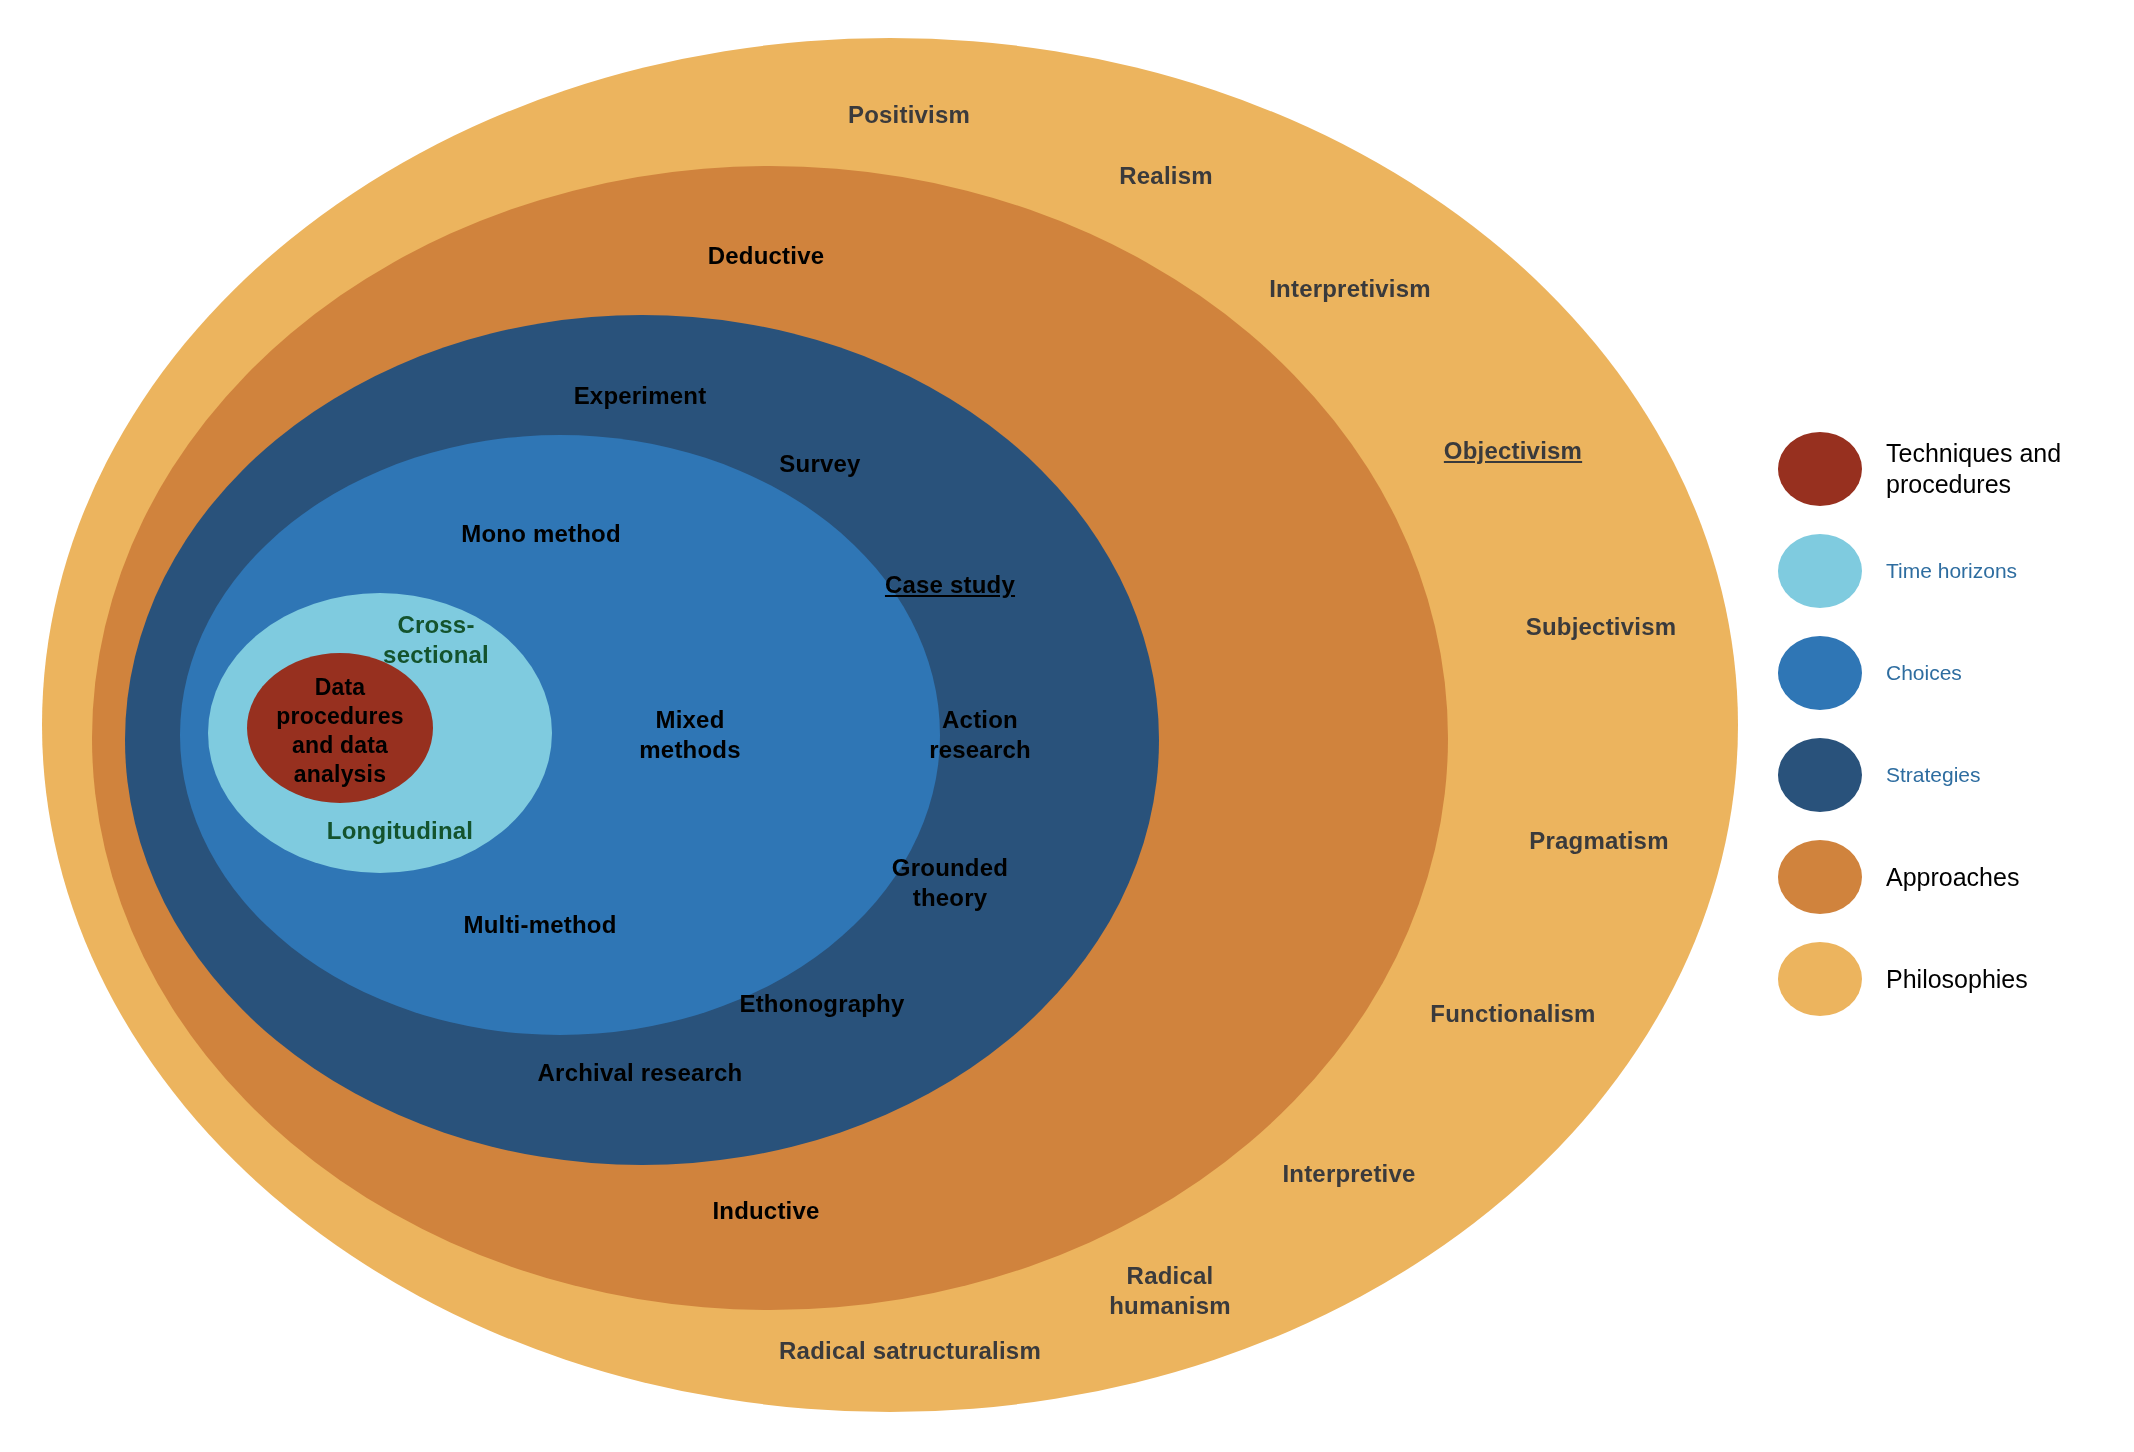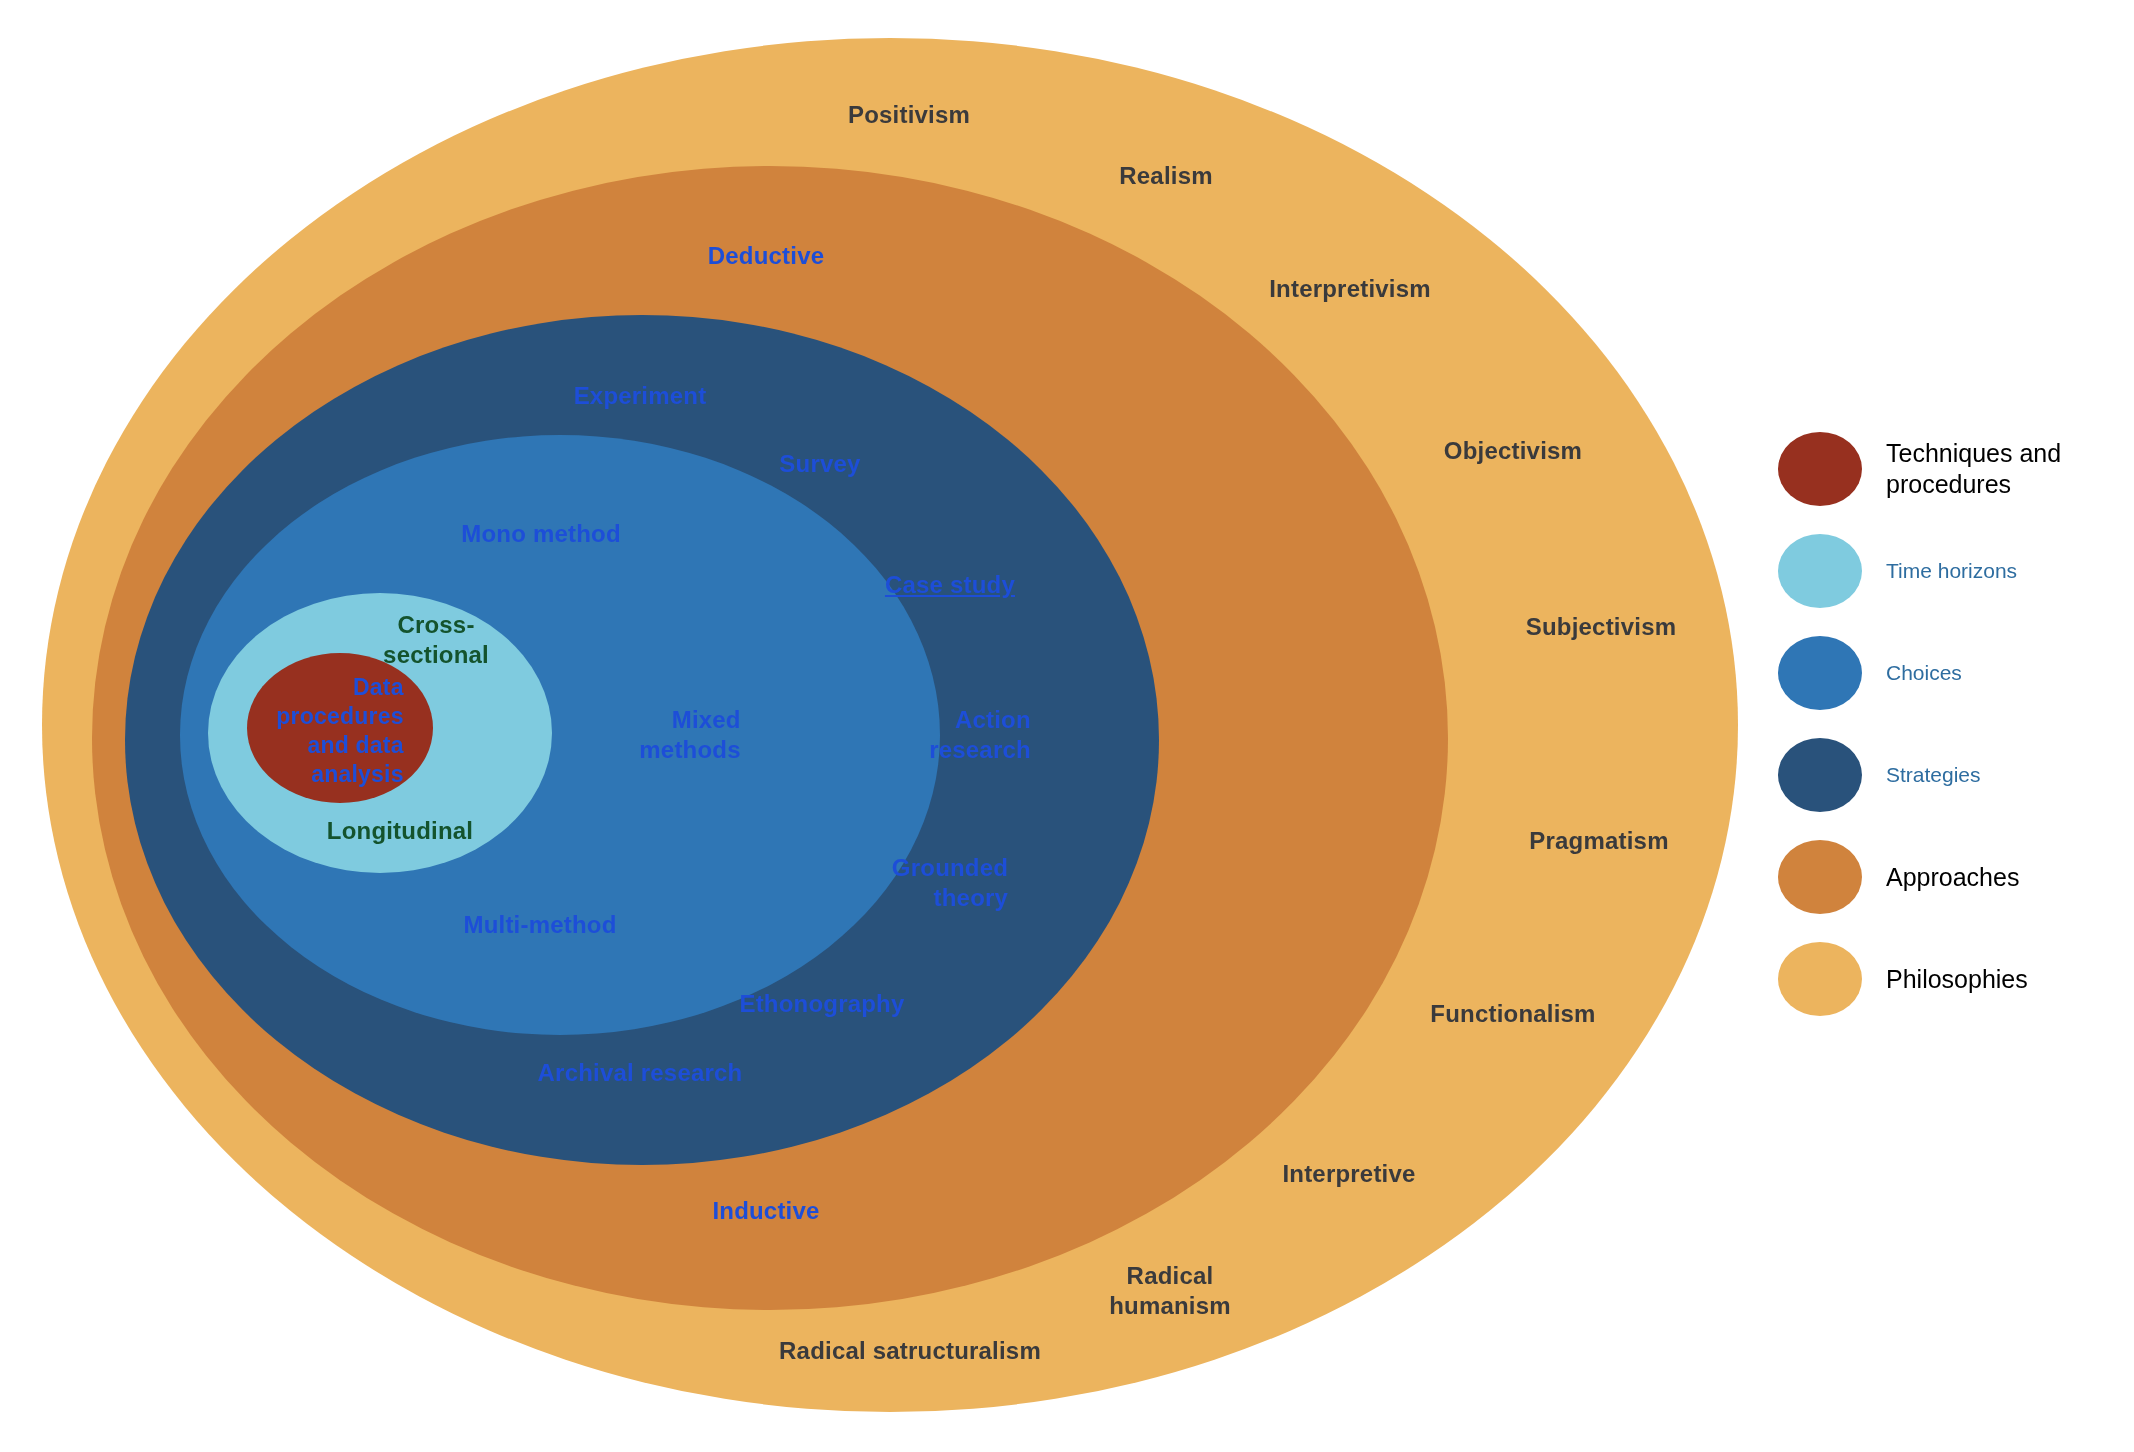--- a/index.html
+++ b/index.html
@@ -32,21 +32,21 @@
     position: absolute;
     transform: translate(-50%, -50%);
     text-align: center;
     white-space: pre-line;
     font-size: 24px;
     line-height: 30px;
     font-weight: 600;
     letter-spacing: 0.2px;
   }
   .lbl-dark  { color: #3A3A3C; }
-  .lbl-white { color: #1d4ed8; text-align: right; }
+  .lbl-white { color: #000000; }
   .lbl-teal  { color: #14532d; }
   .lbl-center { font-size: 23px; line-height: 29px; }
 
   
   .legend {
     position: absolute;
     left: 1778px;
     top: 432px;
     display: flex;
     flex-direction: column;
@@ -91,21 +91,21 @@
     <div class="ring ring-approaches"></div>
     <div class="ring ring-strategies"></div>
     <div class="ring ring-choices"></div>
     <div class="ring ring-time"></div>
     <div class="ring ring-techniques"></div>
 
     <div>
         <div class="onion-label lbl-dark" style="left: 909px; top: 115px;">Positivism</div>
         <div class="onion-label lbl-dark" style="left: 1166px; top: 176px;">Realism</div>
         <div class="onion-label lbl-dark" style="left: 1350px; top: 289px;">Interpretivism</div>
-        <div class="onion-label lbl-dark" style="left: 1513px; top: 451px;">Objectivism</div>
+        <div class="onion-label lbl-dark" style="left: 1513px; top: 451px; text-decoration: underline;">Objectivism</div>
         <div class="onion-label lbl-dark" style="left: 1601px; top: 627px;">Subjectivism</div>
         <div class="onion-label lbl-dark" style="left: 1599px; top: 841px;">Pragmatism</div>
         <div class="onion-label lbl-dark" style="left: 1513px; top: 1014px;">Functionalism</div>
         <div class="onion-label lbl-dark" style="left: 1349px; top: 1174px;">Interpretive</div>
         <div class="onion-label lbl-dark" style="left: 1170px; top: 1291px;">Radical
 humanism</div>
         <div class="onion-label lbl-dark" style="left: 910px; top: 1351px;">Radical satructuralism</div>
         <div class="onion-label lbl-white" style="left: 766px; top: 256px;">Deductive</div>
         <div class="onion-label lbl-white" style="left: 766px; top: 1211px;">Inductive</div>
         <div class="onion-label lbl-white" style="left: 640px; top: 396px;">Experiment</div>

